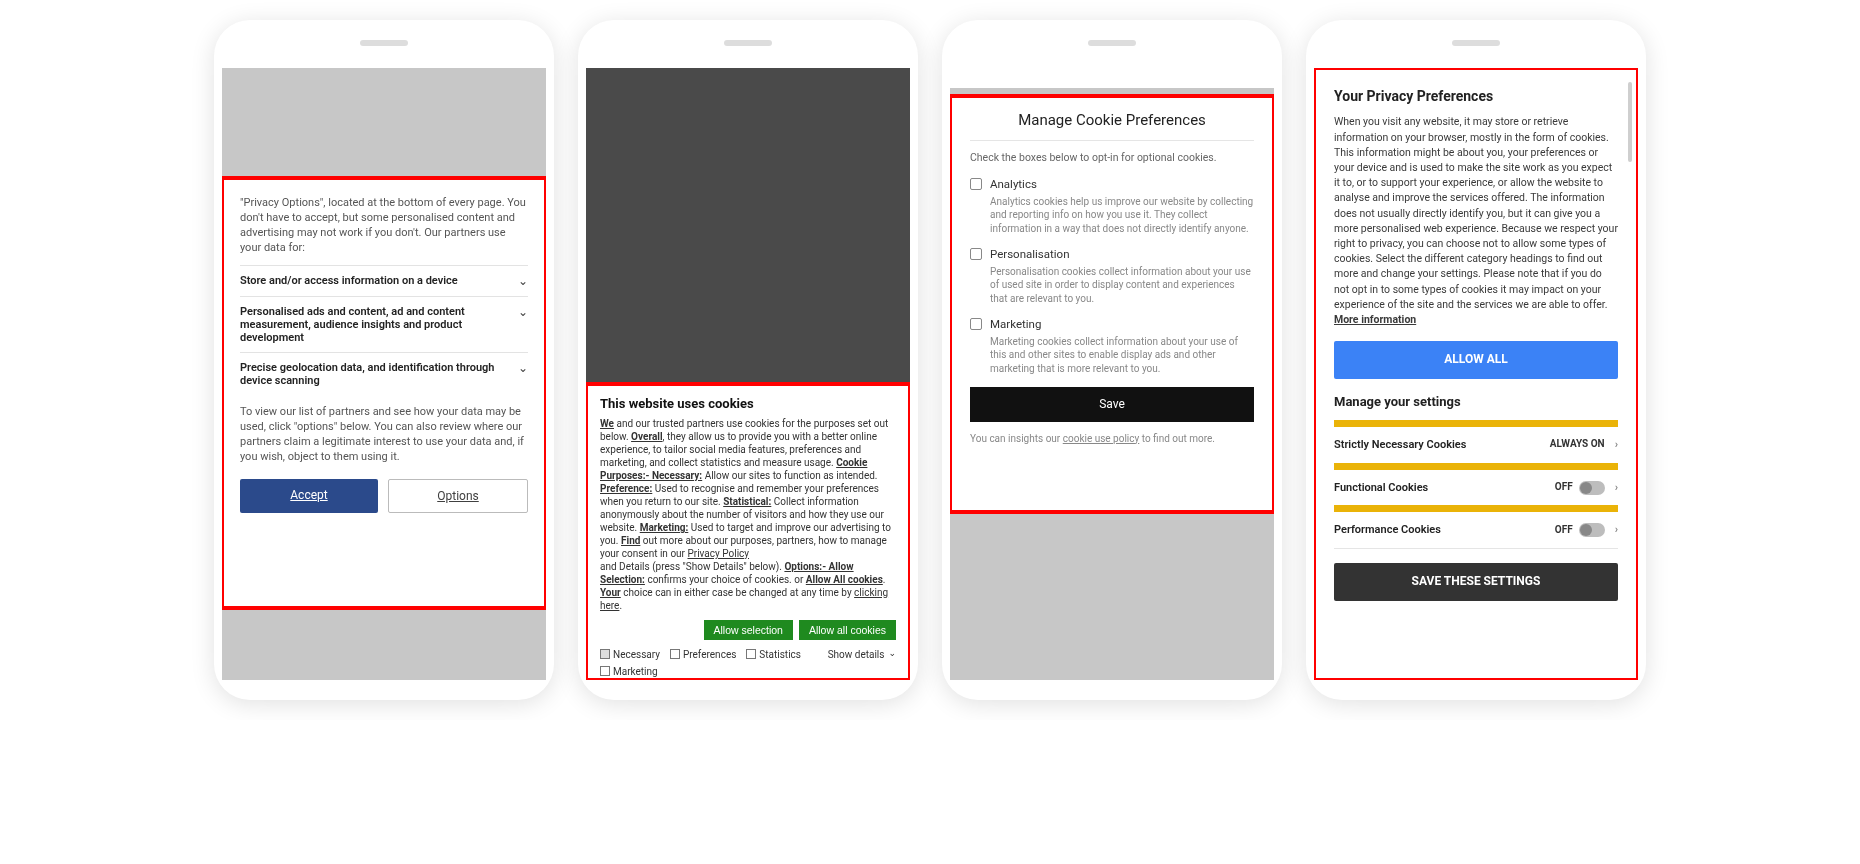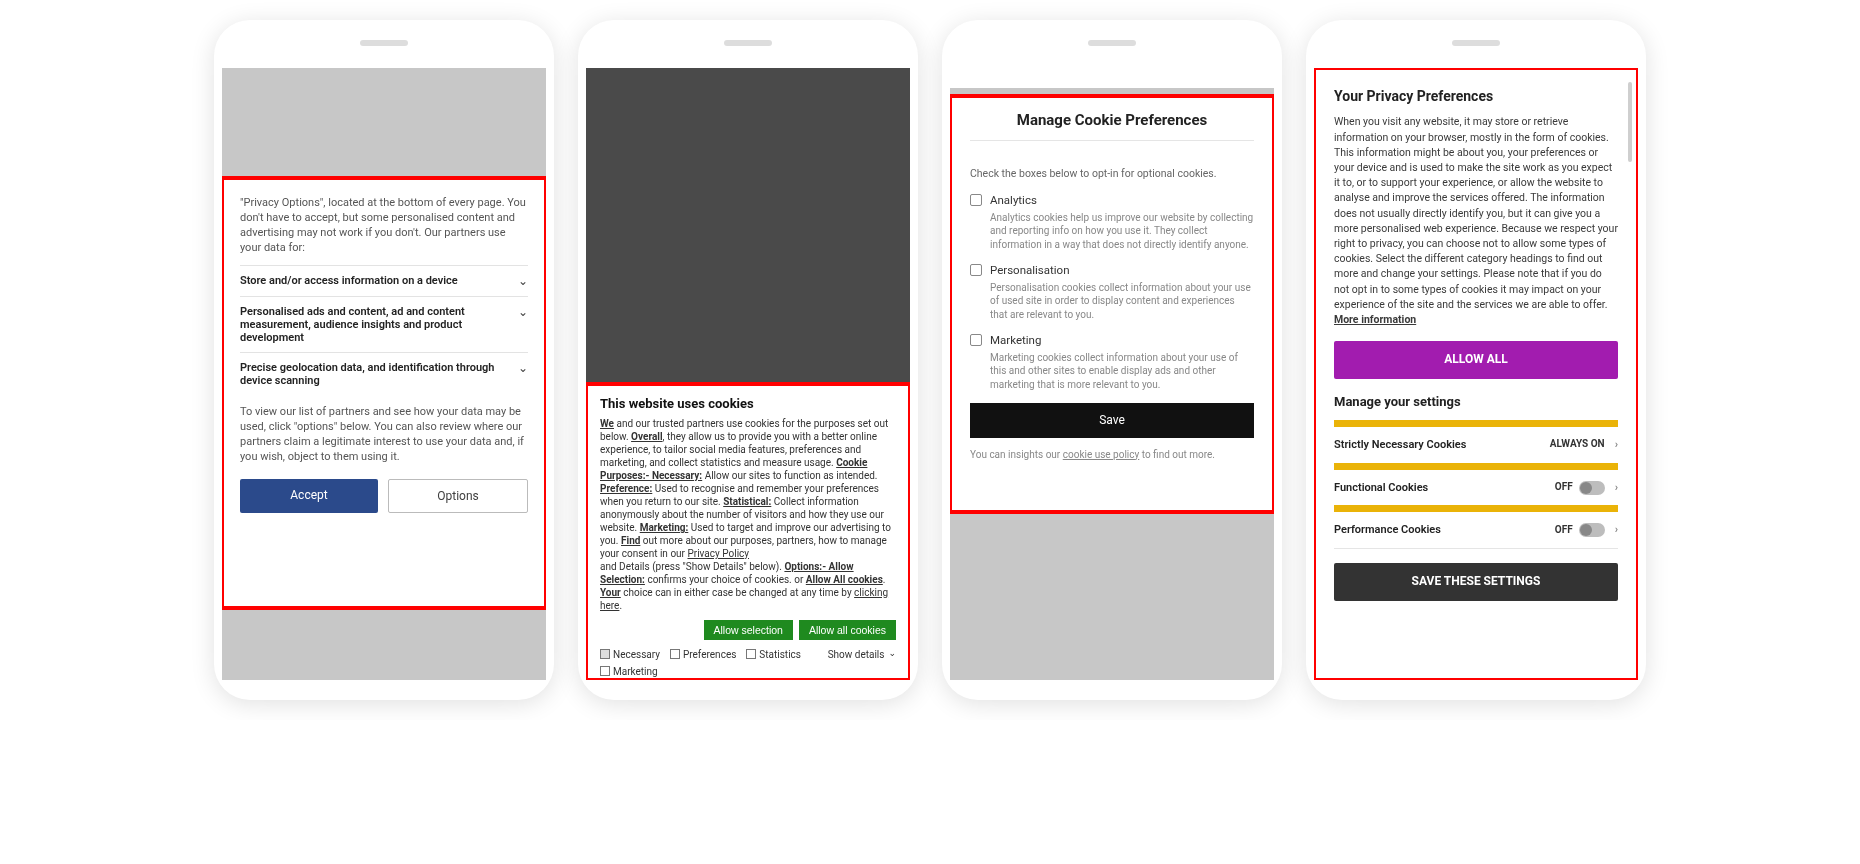--- a/index.html
+++ b/index.html
@@ -60,21 +60,21 @@
     padding: 8px 0;
     cursor: pointer;
   }
   .p1 .row:last-of-type { border-bottom: 1px solid #e3e3e3; }
   .p1 .row-label { font-weight: 600; color: #222; flex: 1; padding-right: 8px; }
   .p1 .chev { font-size: 12px; color: #444; }
   .p1 .footer-text { margin-top: 10px; line-height: 1.35; }
   .p1 .btns { display: flex; gap: 10px; margin-top: 14px; }
   .p1 .btn {
     flex: 1; text-align: center;
-    padding: 9px 0; font-size: 12px; border-radius: 2px; cursor: pointer;
+    padding: 9px 0; font-size: 12px; border-radius: 2px; cursor: pointer; text-decoration: underline;
   }
   .p1 .btn-accept { background: #2b4a8b; color: #fff; }
   .p1 .btn-options { background: #fff; color: #404040; border: 1px solid #bbb; }
 
   
   .p2 .screen { background: #4a4a4a; }
   .p2 .redbox {
     left: -2px; right: -2px; bottom: -2px; height: 300px;
     padding: 10px 12px 8px 12px;
     font-size: 10px;
@@ -102,21 +102,21 @@
   .p2 .showd .arw { font-size: 9px; }
 
   
   .p3 .screen { background: #c7c7c7; }
   .p3 .whitebar { position: absolute; top: 0; left:0; right:0; height: 20px; background: #fff; }
   .p3 .redbox {
     left: -2px; right: -2px; top: 26px; height: 420px;
     padding: 12px 18px; font-size: 10.5px; color: #666;
     line-height: 1.35;
   }
-  .p3 h3 { text-align: center; font-size: 15px; font-weight: 700; color: #222; padding-bottom: 10px; border-bottom: 1px solid #e5e5e5; margin-bottom: 26px; }
+  .p3 h3 { text-align: center; font-size: 15px; font-weight: 400; color: #222; padding-bottom: 10px; border-bottom: 1px solid #e5e5e5; margin-bottom: 10px; }
   .p3 .lead { margin-bottom: 12px; }
   .p3 .cat { display: flex; gap: 8px; margin-bottom: 12px; }
   .p3 .ck { width: 12px; height: 12px; border: 1px solid #888; border-radius: 2px; margin-top: 1px; flex-shrink: 0; cursor: pointer; }
   .p3 .cat-title { font-size: 11.5px; color: #333; font-weight: 400; }
   .p3 .cat-desc { margin-top: 2px; color: #888; font-size: 10px; padding-left: 0; }
   .p3 .save { background: #111; color: #fff; text-align: center; padding: 9px 0; font-size: 12px; margin-top: 8px; cursor: pointer; }
   .p3 .policy { margin-top: 10px; font-size: 10px; color: #888; }
   .p3 .policy .link { text-decoration: underline; cursor: pointer; }
 
   
@@ -124,21 +124,21 @@
   .p4 .redbox {
     left: -2px; right: -2px; top: -2px; bottom: -2px;
     padding: 16px 18px 16px 18px;
     font-size: 10.5px; color: #3a3a3a; line-height: 1.45;
     overflow: hidden;
   }
   .p4 .scrollbar { position: absolute; right: 4px; top: 12px; width: 4px; height: 80px; background: #cfcfcf; border-radius: 2px; }
   .p4 h3 { font-size: 14px; font-weight: 700; color: #222; margin-bottom: 8px; }
   .p4 .more { font-weight: 700; text-decoration: underline; cursor: pointer; }
   .p4 .allow-all {
-    background: #a21caf; color: #fff; text-align: center; padding: 10px 0;
+    background: #3b82f6; color: #fff; text-align: center; padding: 10px 0;
     font-size: 12px; font-weight: 700; margin: 14px 0 14px 0; cursor: pointer; border-radius: 2px;
   }
   .p4 h4 { font-size: 13px; font-weight: 700; color: #222; margin-bottom: 8px; }
   .p4 .setting-row {
     display: flex; align-items: center; justify-content: space-between;
     border-top: 7px solid #eab308; padding: 10px 0;
     font-size: 11px; cursor: pointer;
   }
   .p4 .setting-row:last-of-type { border-bottom: 1px solid #e5e5e5; }
   .p4 .setting-label { font-weight: 600; color: #222; flex: 1; }

